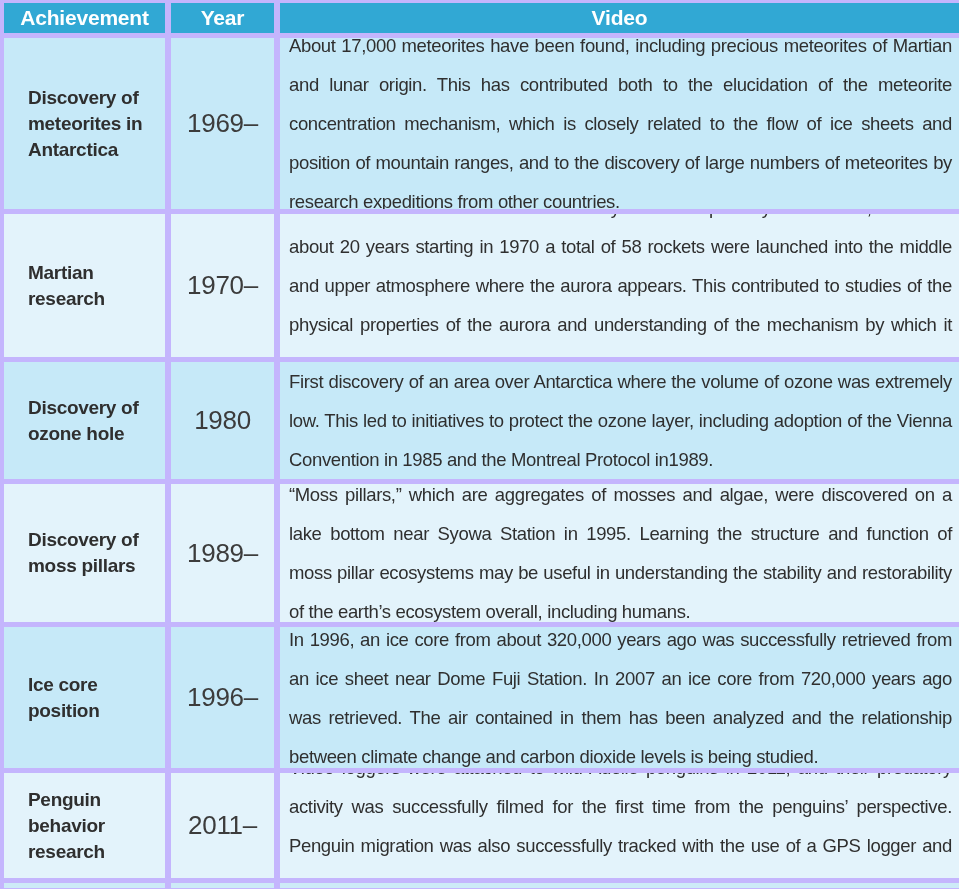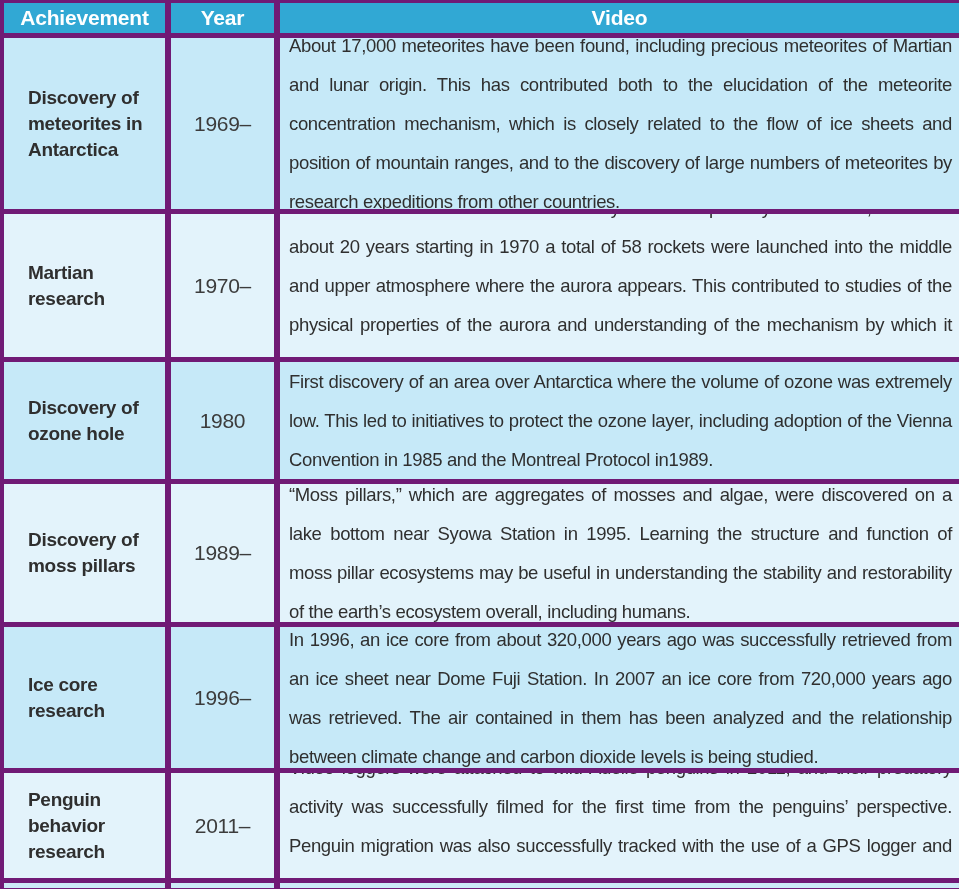--- a/index.html
+++ b/index.html
@@ -5,21 +5,21 @@
   html, body {
     margin: 0;
     padding: 0;
     background: #ffffff;
   }
   .page {
     position: relative;
     width: 959px;
     height: 889px;
     overflow: hidden;
-    background: #701a75;
+    background: #c4b5fd;
     font-family: "Liberation Sans", sans-serif;
   }
   .grid {
     display: grid;
     grid-template-columns: 161px 103px 679px;
     grid-template-rows: 30px 171px 143px 117px 138px 141px 105px 5px;
     column-gap: 6px;
     row-gap: 5px;
     padding: 3px 0 0 4px;
     box-sizing: border-box;
@@ -47,21 +47,21 @@
     font-weight: bold;
     font-size: 19px;
     line-height: 26px;
     color: #2f2f2f;
     letter-spacing: -0.3px;
   }
   .year {
     display: flex;
     align-items: center;
     justify-content: center;
-    font-size: 21px;
+    font-size: 26px;
     color: #3c3c3c;
     letter-spacing: -0.3px;
   }
   .notes {
     display: flex;
     align-items: center;
     padding: 2px 7px 2px 9px;
     font-size: 18.5px;
     line-height: 39px;
     color: #2f2f2f;
@@ -125,21 +125,21 @@
         <span>Discovery of moss pillars</span>
       </div>
     <div class="cell year row-even">
         <span>1989–</span>
       </div>
     <div class="cell notes row-even">
         <div class="txt">“Moss pillars,” which are aggregates of mosses and algae, were discovered on a lake bottom near Syowa Station in 1995. Learning the structure and function of moss pillar ecosystems may be useful in understanding the stability and restorability of the earth’s ecosystem overall, including humans.</div>
       </div>
 
     <div class="cell ach row-odd">
-        <span>Ice core research</span>
+        <span>Ice core position</span>
       </div>
     <div class="cell year row-odd">
         <span>1996–</span>
       </div>
     <div class="cell notes row-odd">
         <div class="txt">In 1996, an ice core from about 320,000 years ago was successfully retrieved from an ice sheet near Dome Fuji Station. In 2007 an ice core from 720,000 years ago was retrieved. The air contained in them has been analyzed and the relationship between climate change and carbon dioxide levels is being studied.</div>
       </div>
 
     <div class="cell ach row-even">
         <span>Penguin behavior research</span>

